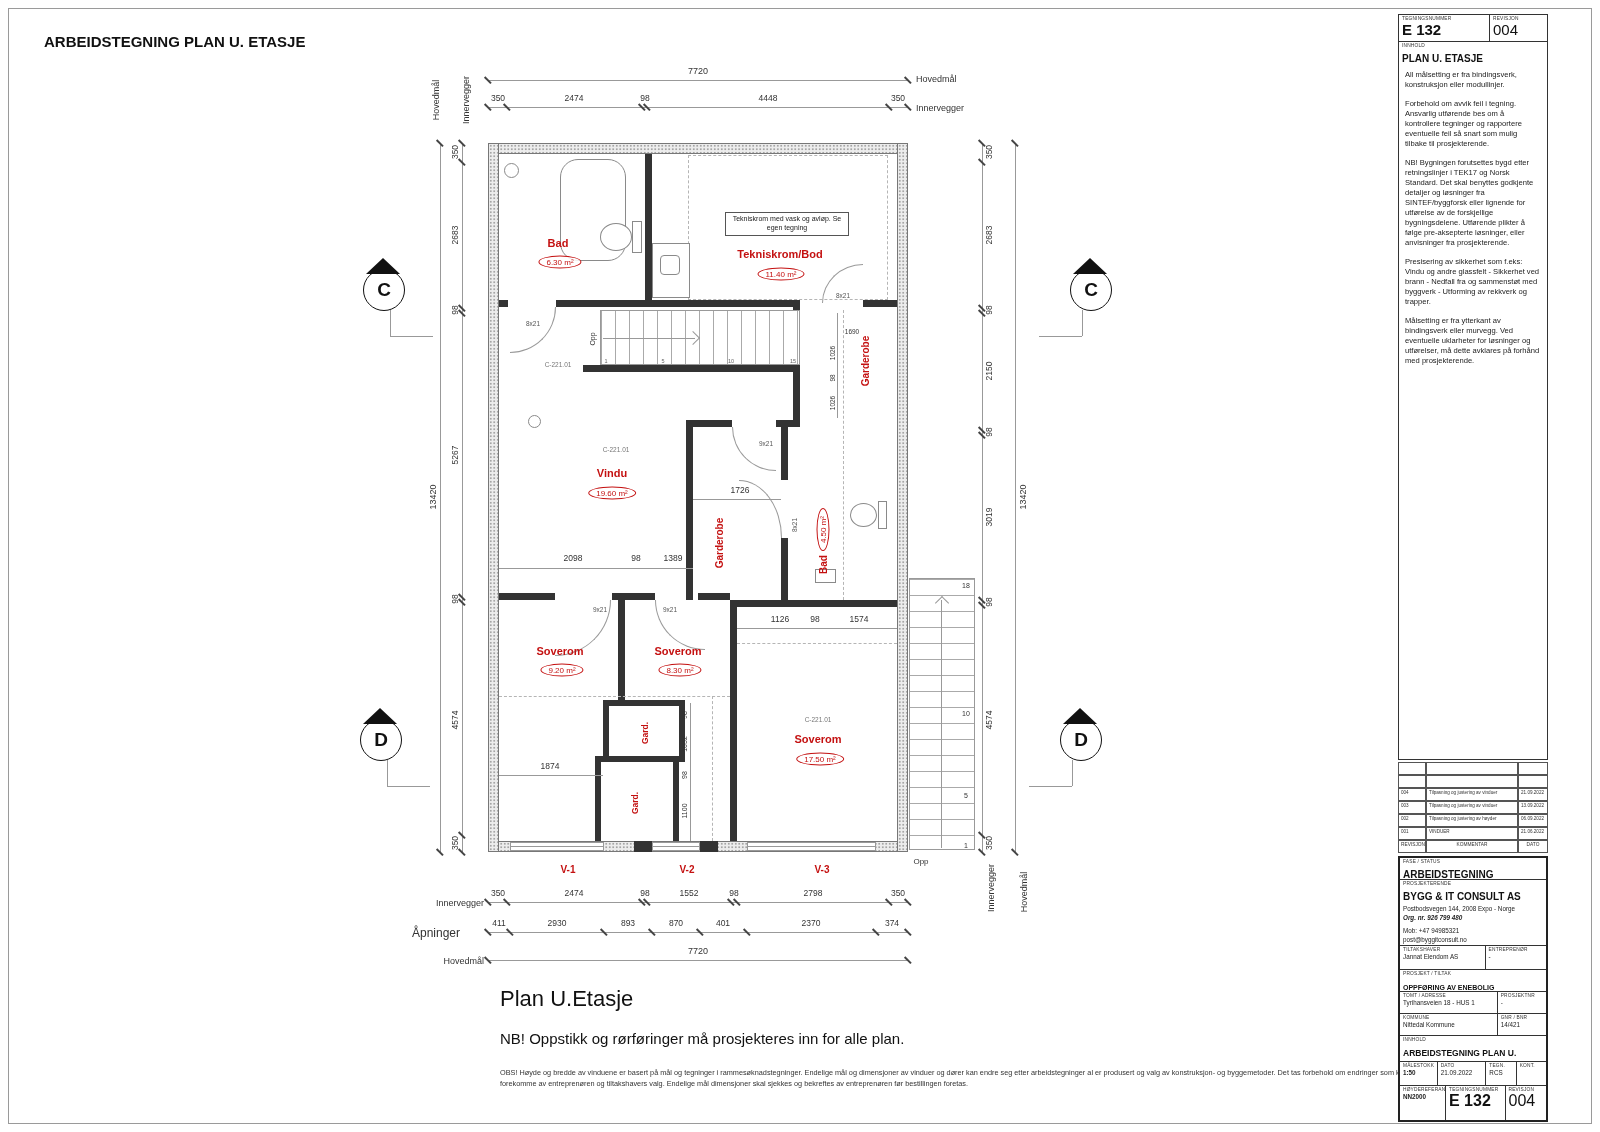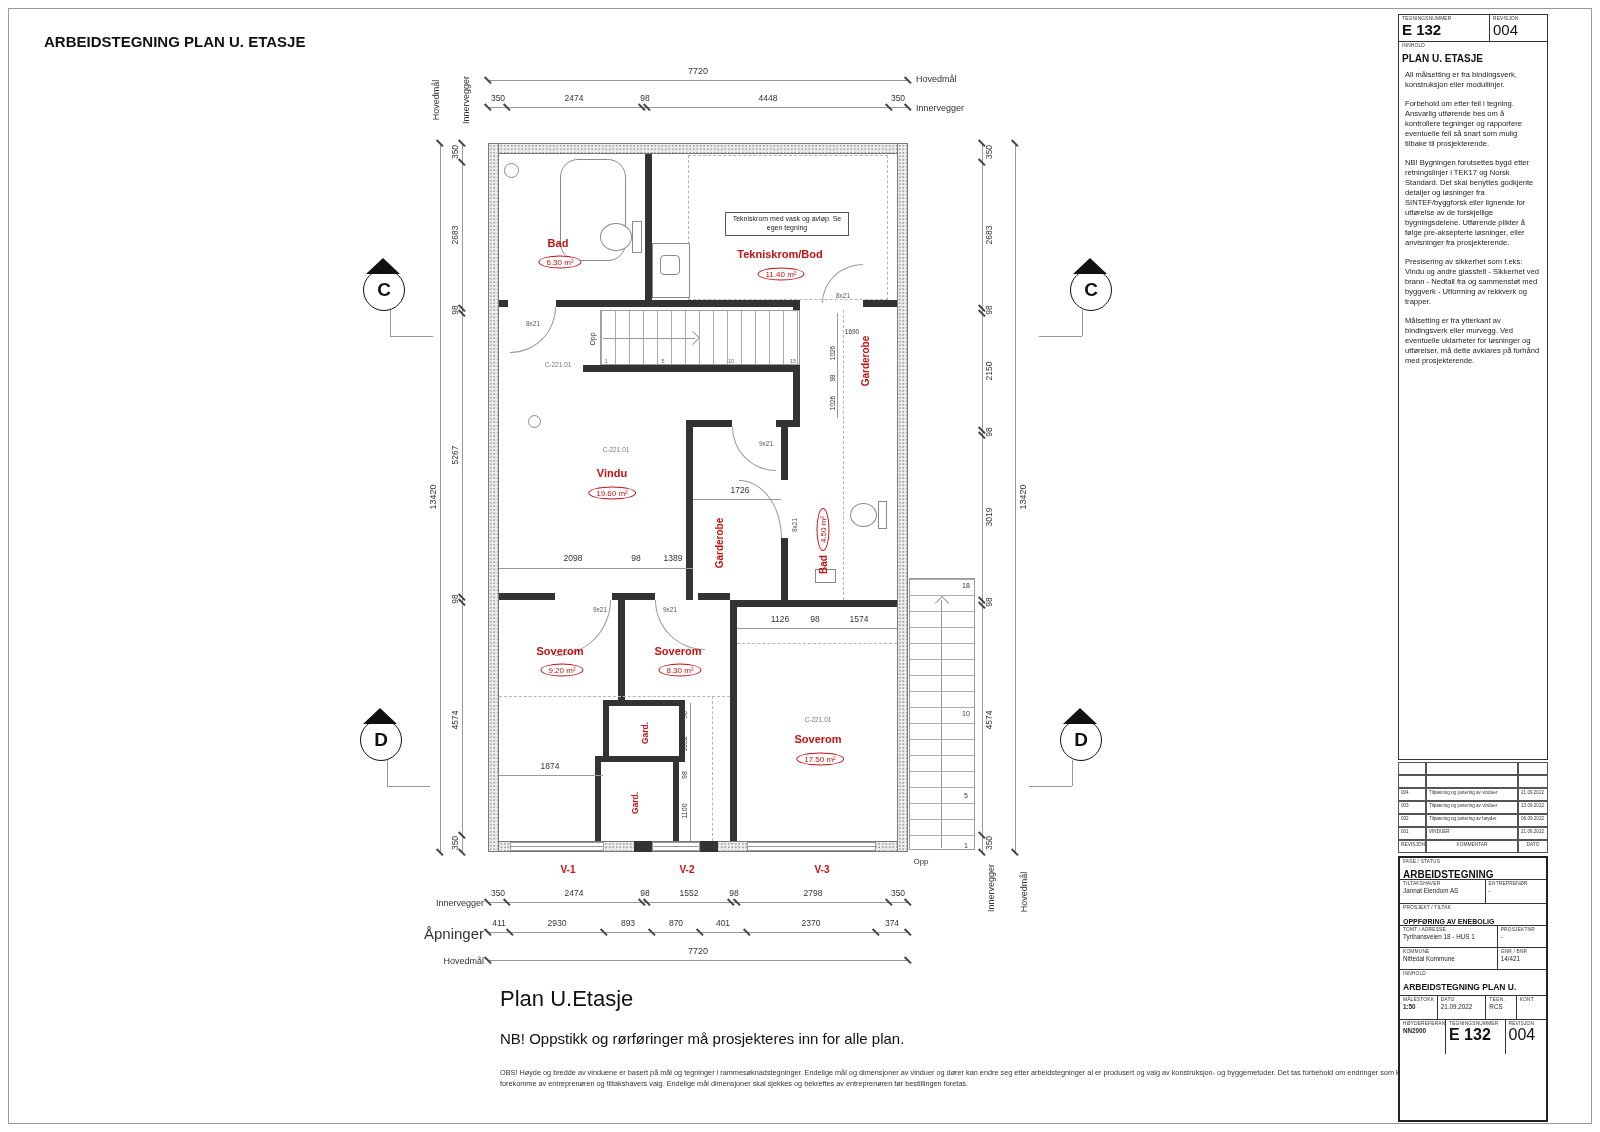--- a/index.html
+++ b/index.html
@@ -289,21 +289,21 @@
 <div class="lbl" style="left:898px;top:893px">350</div>
 <div class="hline" style="left:488px;top:932px;width:420px"></div>
 <div class="tick" style="left:488px;top:932px"></div>
 <div class="tick" style="left:510px;top:932px"></div>
 <div class="tick" style="left:604px;top:932px"></div>
 <div class="tick" style="left:652px;top:932px"></div>
 <div class="tick" style="left:700px;top:932px"></div>
 <div class="tick" style="left:747px;top:932px"></div>
 <div class="tick" style="left:876px;top:932px"></div>
 <div class="tick" style="left:908px;top:932px"></div>
-<div class="lblR" style="left:484px;top:933px;font-size:15px">Åpninger</div>
+<div class="lblR" style="left:460px;top:933px;font-size:12px">Åpninger</div>
 <div class="lbl" style="left:499px;top:923px">411</div>
 <div class="lbl" style="left:557px;top:923px">2930</div>
 <div class="lbl" style="left:628px;top:923px">893</div>
 <div class="lbl" style="left:676px;top:923px">870</div>
 <div class="lbl" style="left:723px;top:923px">401</div>
 <div class="lbl" style="left:811px;top:923px">2370</div>
 <div class="lbl" style="left:892px;top:923px">374</div>
 <div class="hline" style="left:488px;top:960px;width:420px"></div>
 <div class="tick" style="left:488px;top:960px"></div>
 <div class="tick" style="left:908px;top:960px"></div>
@@ -352,21 +352,21 @@
 <div class="tcol-cell" style="left:1489px;top:14px;width:59px;height:28px">
   <span class="microlbl">REVISJON</span>
   <span class="bigval" style="font-weight:normal">004</span>
 </div>
 <div class="tcol-cell" style="left:1398px;top:41px;width:150px;height:23px">
   <span class="microlbl">INNHOLD</span>
   <span class="midval">PLAN U. ETASJE</span>
 </div>
 <div class="notes" style="left:1398px;top:63px;width:150px;height:697px">
   <p>All målsetting er fra bindingsverk, konstruksjon eller modullinjer.</p>
-  <p>Forbehold om etter feil i tegning. Ansvarlig utførende bes om å kontrollere tegninger og rapportere eventuelle feil så snart som mulig tilbake til prosjekterende.</p>
+  <p>Forbehold om avvik feil i tegning. Ansvarlig utførende bes om å kontrollere tegninger og rapportere eventuelle feil så snart som mulig tilbake til prosjekterende.</p>
   <p>NB! Bygningen forutsettes bygd etter retningslinjer i TEK17 og Norsk Standard. Det skal benyttes godkjente detaljer og løsninger fra SINTEF/byggforsk eller lignende for utførelse av de forskjellige bygningsdelene. Utførende plikter å følge pre-aksepterte løsninger, eller anvisninger fra prosjekterende.</p>
   <p>Presisering av sikkerhet som f.eks: Vindu og andre glassfelt - Sikkerhet ved brann - Nedfall fra og sammenstøt med byggverk - Utforming av rekkverk og trapper.</p>
   <p>Målsetting er fra ytterkant av bindingsverk eller murvegg. Ved eventuelle uklarheter for løsninger og utførelser, må dette avklares på forhånd med prosjekterende.</p>
 </div>
 
 <div class="abs" style="left:1398px;top:762px;width:150px">
   <div class="rrow">
       <span class="rc1"></span>
       <span class="rc2"></span>
       <span class="rc3"></span>
@@ -403,20 +403,30 @@
     </div>
 </div>
 
 <div class="abs" style="left:1398px;top:856px;width:150px;height:266px;border:2px solid #222;box-sizing:border-box;background:#fff">
   <div class="ib-row" style="height:22px">
       <div class="ib-cell">
     <span class="microlbl">FASE / STATUS</span>
     <span class="midval">ARBEIDSTEGNING</span>
   </div>
     </div>
+  <div class="ib-row" style="height:66px">
+      <div class="ib-cell">
+    <span class="microlbl">PROSJEKTERENDE</span>
+    <span class="midval">BYGG &amp; IT CONSULT AS</span>
+    <div class="tinytxt">Postbodsvegen 144, 2008 Expo - Norge</div>
+    <div class="tinytxt" style="font-weight:bold;font-style:italic">Org. nr. 926 799 480</div>
+    <div class="tinytxt" style="margin-top:4px">Mob: +47 94985321</div>
+    <div class="tinytxt">post@byggitconsult.no</div>
+  </div>
+    </div>
   <div class="ib-row" style="height:24px">
     <div class="ib-cell" style="flex:1.4">
       <span class="microlbl">TILTAKSHAVER</span>
       <div class="tinytxt">Jannat Eiendom AS</div>
     </div>
     <div class="ib-cell">
       <span class="microlbl">ENTREPRENØR</span>
       <div class="tinytxt">-</div>
     </div>
   </div>

